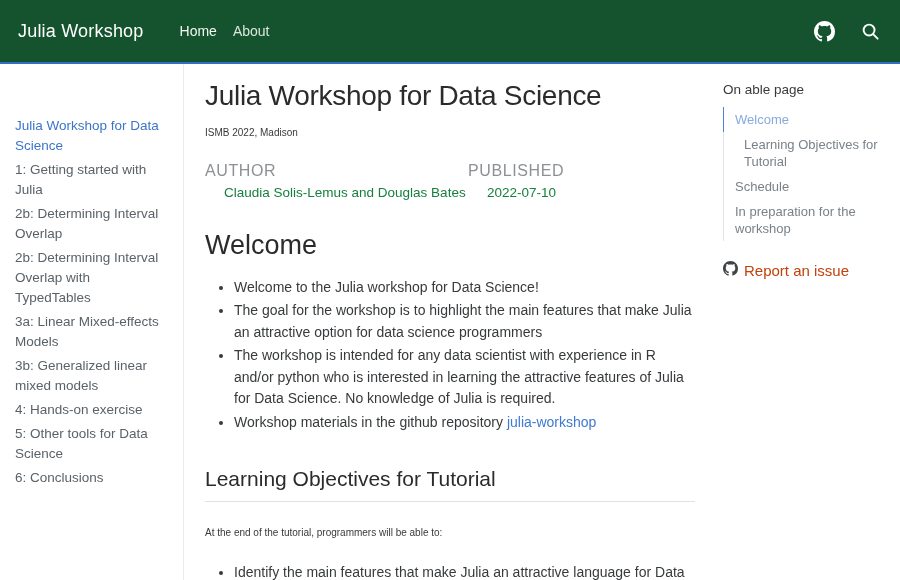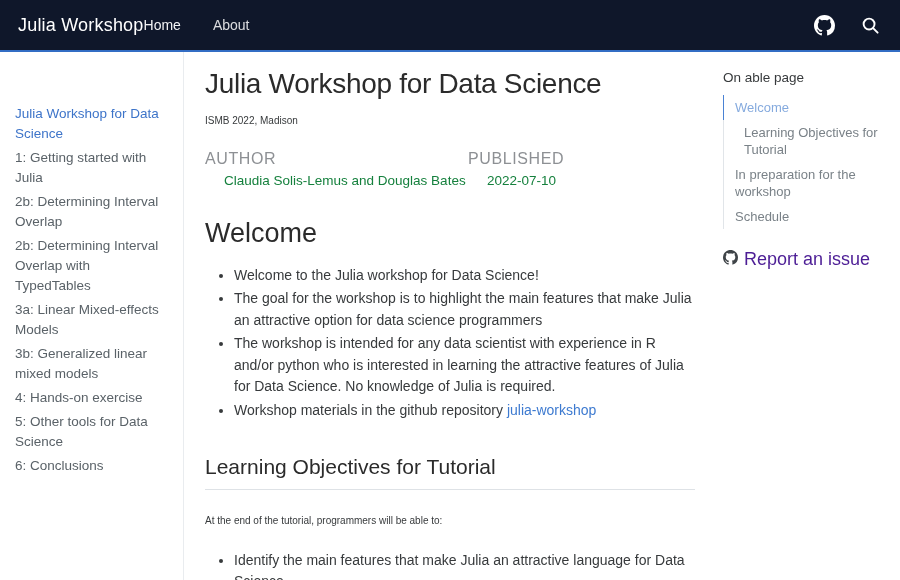--- a/index.html
+++ b/index.html
@@ -5,36 +5,36 @@
   * { box-sizing: border-box; margin: 0; padding: 0; }
   html, body { width: 900px; height: 580px; overflow: hidden; }
   body {
     font-family: "Liberation Sans", sans-serif;
     background: #ffffff;
     color: #373a3c;
   }
 
   
   .navbar {
-    height: 52px;
-    background: #0f172a;
+    height: 64px;
+    background: #14532d;
     border-bottom: 2px solid #336dc4;
     display: flex;
     align-items: center;
     padding: 0 20px 0 18px;
     color: #ffffff;
   }
   .navbar-brand {
     font-size: 18px;
     font-weight: 500;
     color: #ffffff;
     letter-spacing: 0.2px;
     cursor: pointer;
   }
-  .navbar-nav { display: flex; align-items: center; gap: 32px; }
+  .navbar-nav { display: flex; align-items: center; margin-left: 36px; gap: 16px; }
   .nav-link {
     font-size: 14px;
     color: rgba(255,255,255,0.95);
     cursor: pointer;
   }
   .nav-link.dim { color: rgba(255,255,255,0.85); }
   .navbar-tools { margin-left: auto; display: flex; align-items: center; gap: 26px; }
   .navbar-tools svg { display: block; cursor: pointer; }
 
   
@@ -137,22 +137,22 @@
     cursor: pointer;
     text-decoration: none;
   }
   .toc-link.active { color: #85aade; border-left-color: #4a82d4; }
   .toc-link.sub { padding-left: 20px; }
   .toc-report {
     margin-top: 20px;
     display: flex;
     align-items: center;
     gap: 6px;
-    font-size: 18px;
-    color: #4c1d95;
+    font-size: 15px;
+    color: #c2410c;
     cursor: pointer;
     text-align: right;
   }
   .toc-report svg { flex: 0 0 auto; }
 </style>
 </head>
 <body>
 
 <header class="navbar">
   <div class="navbar-brand">Julia Workshop</div>
@@ -242,22 +242,22 @@
         <li>Identify the main features that make Julia an attractive language for Data Science</li>
       </ul>
     </section>
   </main>
 
   <aside class="toc">
     <h2 class="toc-heading">On able page</h2>
     <nav class="toc-nav">
       <a class="toc-link active">Welcome</a>
       <a class="toc-link sub">Learning Objectives for Tutorial</a>
+      <a class="toc-link">Schedule</a>
       <a class="toc-link">In preparation for the workshop</a>
-      <a class="toc-link">Schedule</a>
     </nav>
     <div class="toc-report">
       <span>
         <svg width="15" height="15" viewBox="0 0 16 16" fill="#3f4448">
           <path d="M8 0C3.58 0 0 3.58 0 8c0 3.54 2.29 6.53 5.47 7.59.4.07.55-.17.55-.38 0-.19-.01-.82-.01-1.49-2.01.37-2.53-.49-2.69-.94-.09-.23-.48-.94-.82-1.13-.28-.15-.68-.52-.01-.53.63-.01 1.08.58 1.23.82.72 1.21 1.87.87 2.33.66.07-.52.28-.87.51-1.07-1.78-.2-3.64-.89-3.64-3.95 0-.87.31-1.59.82-2.15-.08-.2-.36-1.02.08-2.12 0 0 .67-.21 2.2.82.64-.18 1.32-.27 2-.27s1.36.09 2 .27c1.53-1.04 2.2-.82 2.2-.82.44 1.1.16 1.92.08 2.12.51.56.82 1.27.82 2.15 0 3.07-1.87 3.75-3.65 3.95.29.25.54.73.54 1.48 0 1.07-.01 1.93-.01 2.2 0 .21.15.46.55.38A8.013 8.013 0 0 0 16 8c0-4.42-3.58-8-8-8z"></path>
         </svg>
       </span>
       <span>Report an issue</span>
     </div>
   </aside>

